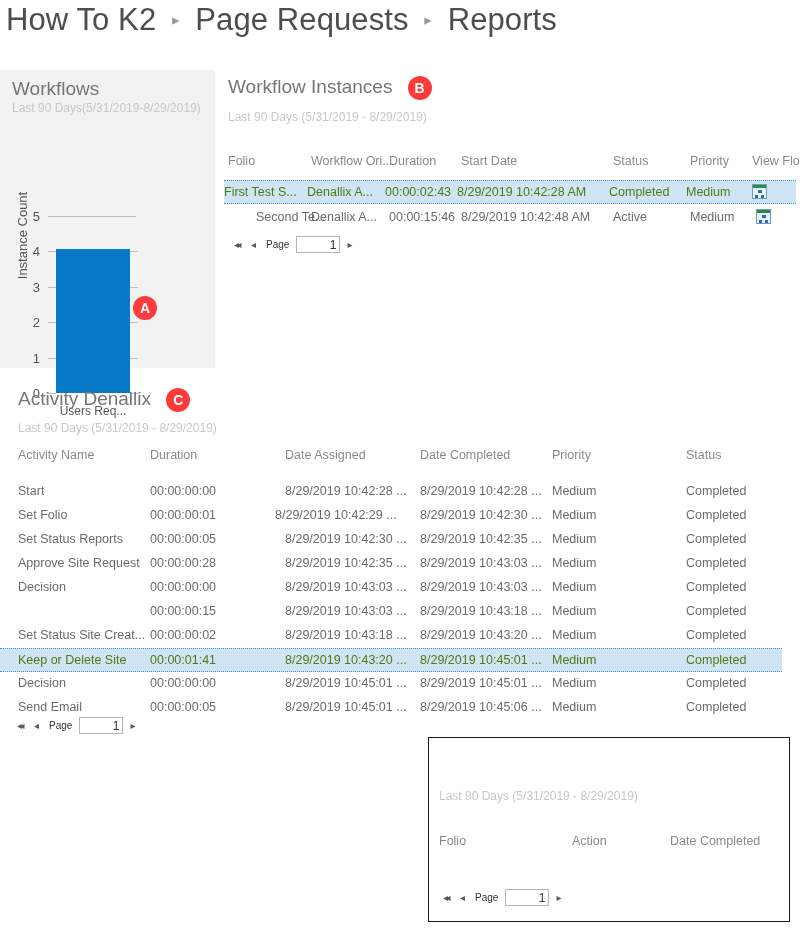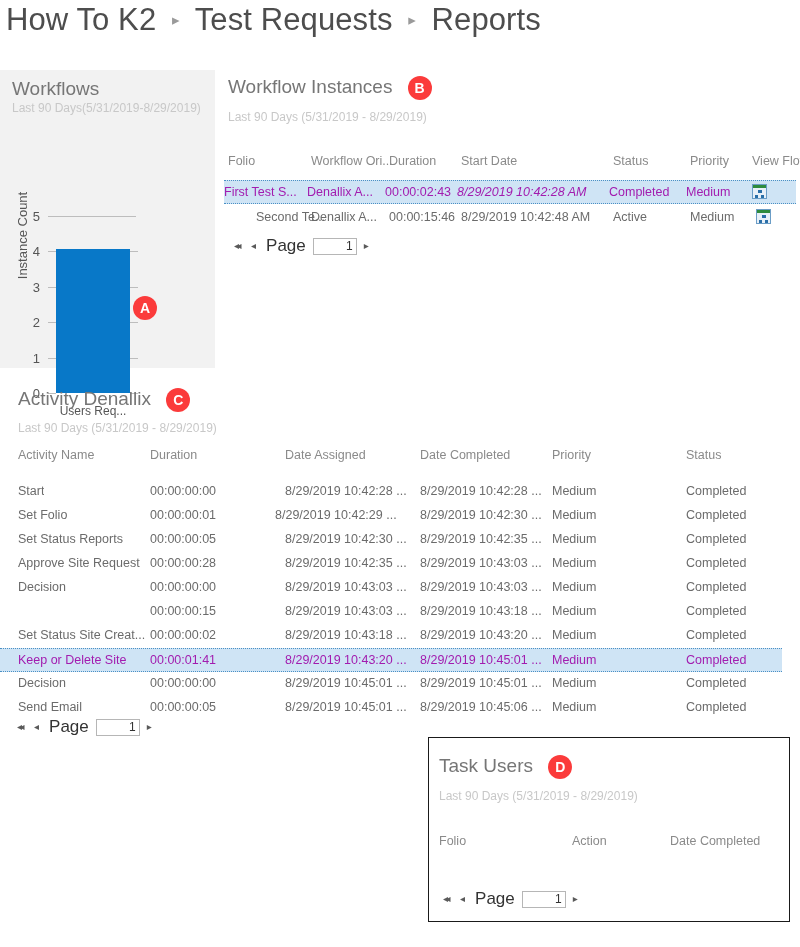--- a/index.html
+++ b/index.html
@@ -155,21 +155,21 @@
     white-space: nowrap;
     top: 4px;
     overflow: hidden;
   }
   .grid-row.selected {
     background: #cfe4f5;
     border-top: 1px dotted #4a90c4;
     border-bottom: 1px dotted #4a90c4;
     box-sizing: border-box;
   }
-  .grid-row.selected .cell { color: #a21caf; }
+  .grid-row.selected .cell { color: #4d7c0f; }
 
   
   .flow-icon {
     display: inline-block;
     width: 15px;
     height: 15px;
     position: relative;
     background: #e8f0f8;
     border: 1px solid #6b9dc6;
     box-sizing: border-box;
@@ -197,21 +197,21 @@
     color: #5a5a5a;
     font-size: 10px;
     margin-right: 10px;
     line-height: 1;
     user-select: none;
   }
   .pager .nav-btn.first { letter-spacing: -2.5px; margin-right: 12px; }
   .pager .page-label {
     margin-right: 7px;
     color: #333333;
-    font-size: 17px;
+    font-size: 10px;
   }
   .pager .page-input {
     width: 44px;
     height: 17px;
     border: 1px solid #b6b6b6;
     background: #ffffff;
     font-size: 12px;
     color: #333333;
     text-align: right;
     padding: 0 3px;
@@ -251,21 +251,21 @@
   }
   #tu-title { position: absolute; left: 10px; top: 17px; }
   #tu-sub   { position: absolute; left: 10px; top: 51px; }
 </style>
 </head>
 <body>
 
 <div id="breadcrumb">
   <span class="crumb">How To K2</span>
   <span class="sep">▸</span>
-  <span class="crumb">Test Requests</span>
+  <span class="crumb">Page Requests</span>
   <span class="sep">▸</span>
   <span class="crumb">Reports</span>
 </div>
 
 <div id="workflows-panel">
   <div id="workflows-title" class="panel-title">Workflows</div>
   <div id="workflows-sub" class="panel-sub">Last 90 Days(5/31/2019-8/29/2019)</div>
 
   <div id="chart-area">
     <div class="y-axis-label">Instance Count</div>
@@ -316,21 +316,21 @@
       <div class="cell" style="left:233px;">Start Date</div>
       <div class="cell" style="left:385px;">Status</div>
       <div class="cell" style="left:462px;">Priority</div>
       <div class="cell" style="left:524px;">View Flow</div>
     </div>
 
     <div class="grid-row selected" style="top:4px; width:572px; margin-left:-4px; padding-left:4px; box-sizing:border-box;">
       <div class="cell" style="left:0px;">First Test S...</div>
       <div class="cell" style="left:83px;">Denallix A...</div>
       <div class="cell" style="left:161px;">00:00:02:43</div>
-      <div class="cell" style="left:233px;font-style:italic;">8/29/2019 10:42:28 AM</div>
+      <div class="cell" style="left:233px;">8/29/2019 10:42:28 AM</div>
       <div class="cell" style="left:385px;">Completed</div>
       <div class="cell" style="left:462px;">Medium</div>
       <div class="cell" style="left:528px; top:3px;">
         <span class="flow-icon">
           <span class="top-bar"></span>
           <span class="node" style="left:5px; top:5px; width:4px; height:3px;"></span>
           <span class="node" style="left:2px; top:10px; width:3px; height:3px;"></span>
           <span class="node" style="left:8px; top:10px; width:3px; height:3px;"></span>
         </span>
       </div>
@@ -474,24 +474,20 @@
   <div class="pager" style="left:-1px; top:329px;">
     <span class="nav-btn first">◂◂</span>
     <span class="nav-btn">◂</span>
     <span class="page-label">Page</span>
     <input class="page-input" type="text" value="1" style="">
     <span class="nav-btn">▸</span>
   </div>
 </div>
 
 <div id="task-users-panel">
-  <div id="tu-title" class="panel-title">
-    <span>Task Users</span>
-    <span class="badge" style="margin-left:10px;">D</span>
-  </div>
   <div id="tu-sub" class="panel-sub">Last 90 Days (5/31/2019 - 8/29/2019)</div>
 
   <div class="grid" style="left:10px; top:96px; width:340px;">
     <div class="grid-header">
       <div class="cell" style="left:0px;">Folio</div>
       <div class="cell" style="left:133px;">Action</div>
       <div class="cell" style="left:231px;">Date Completed</div>
     </div>
   </div>
 

